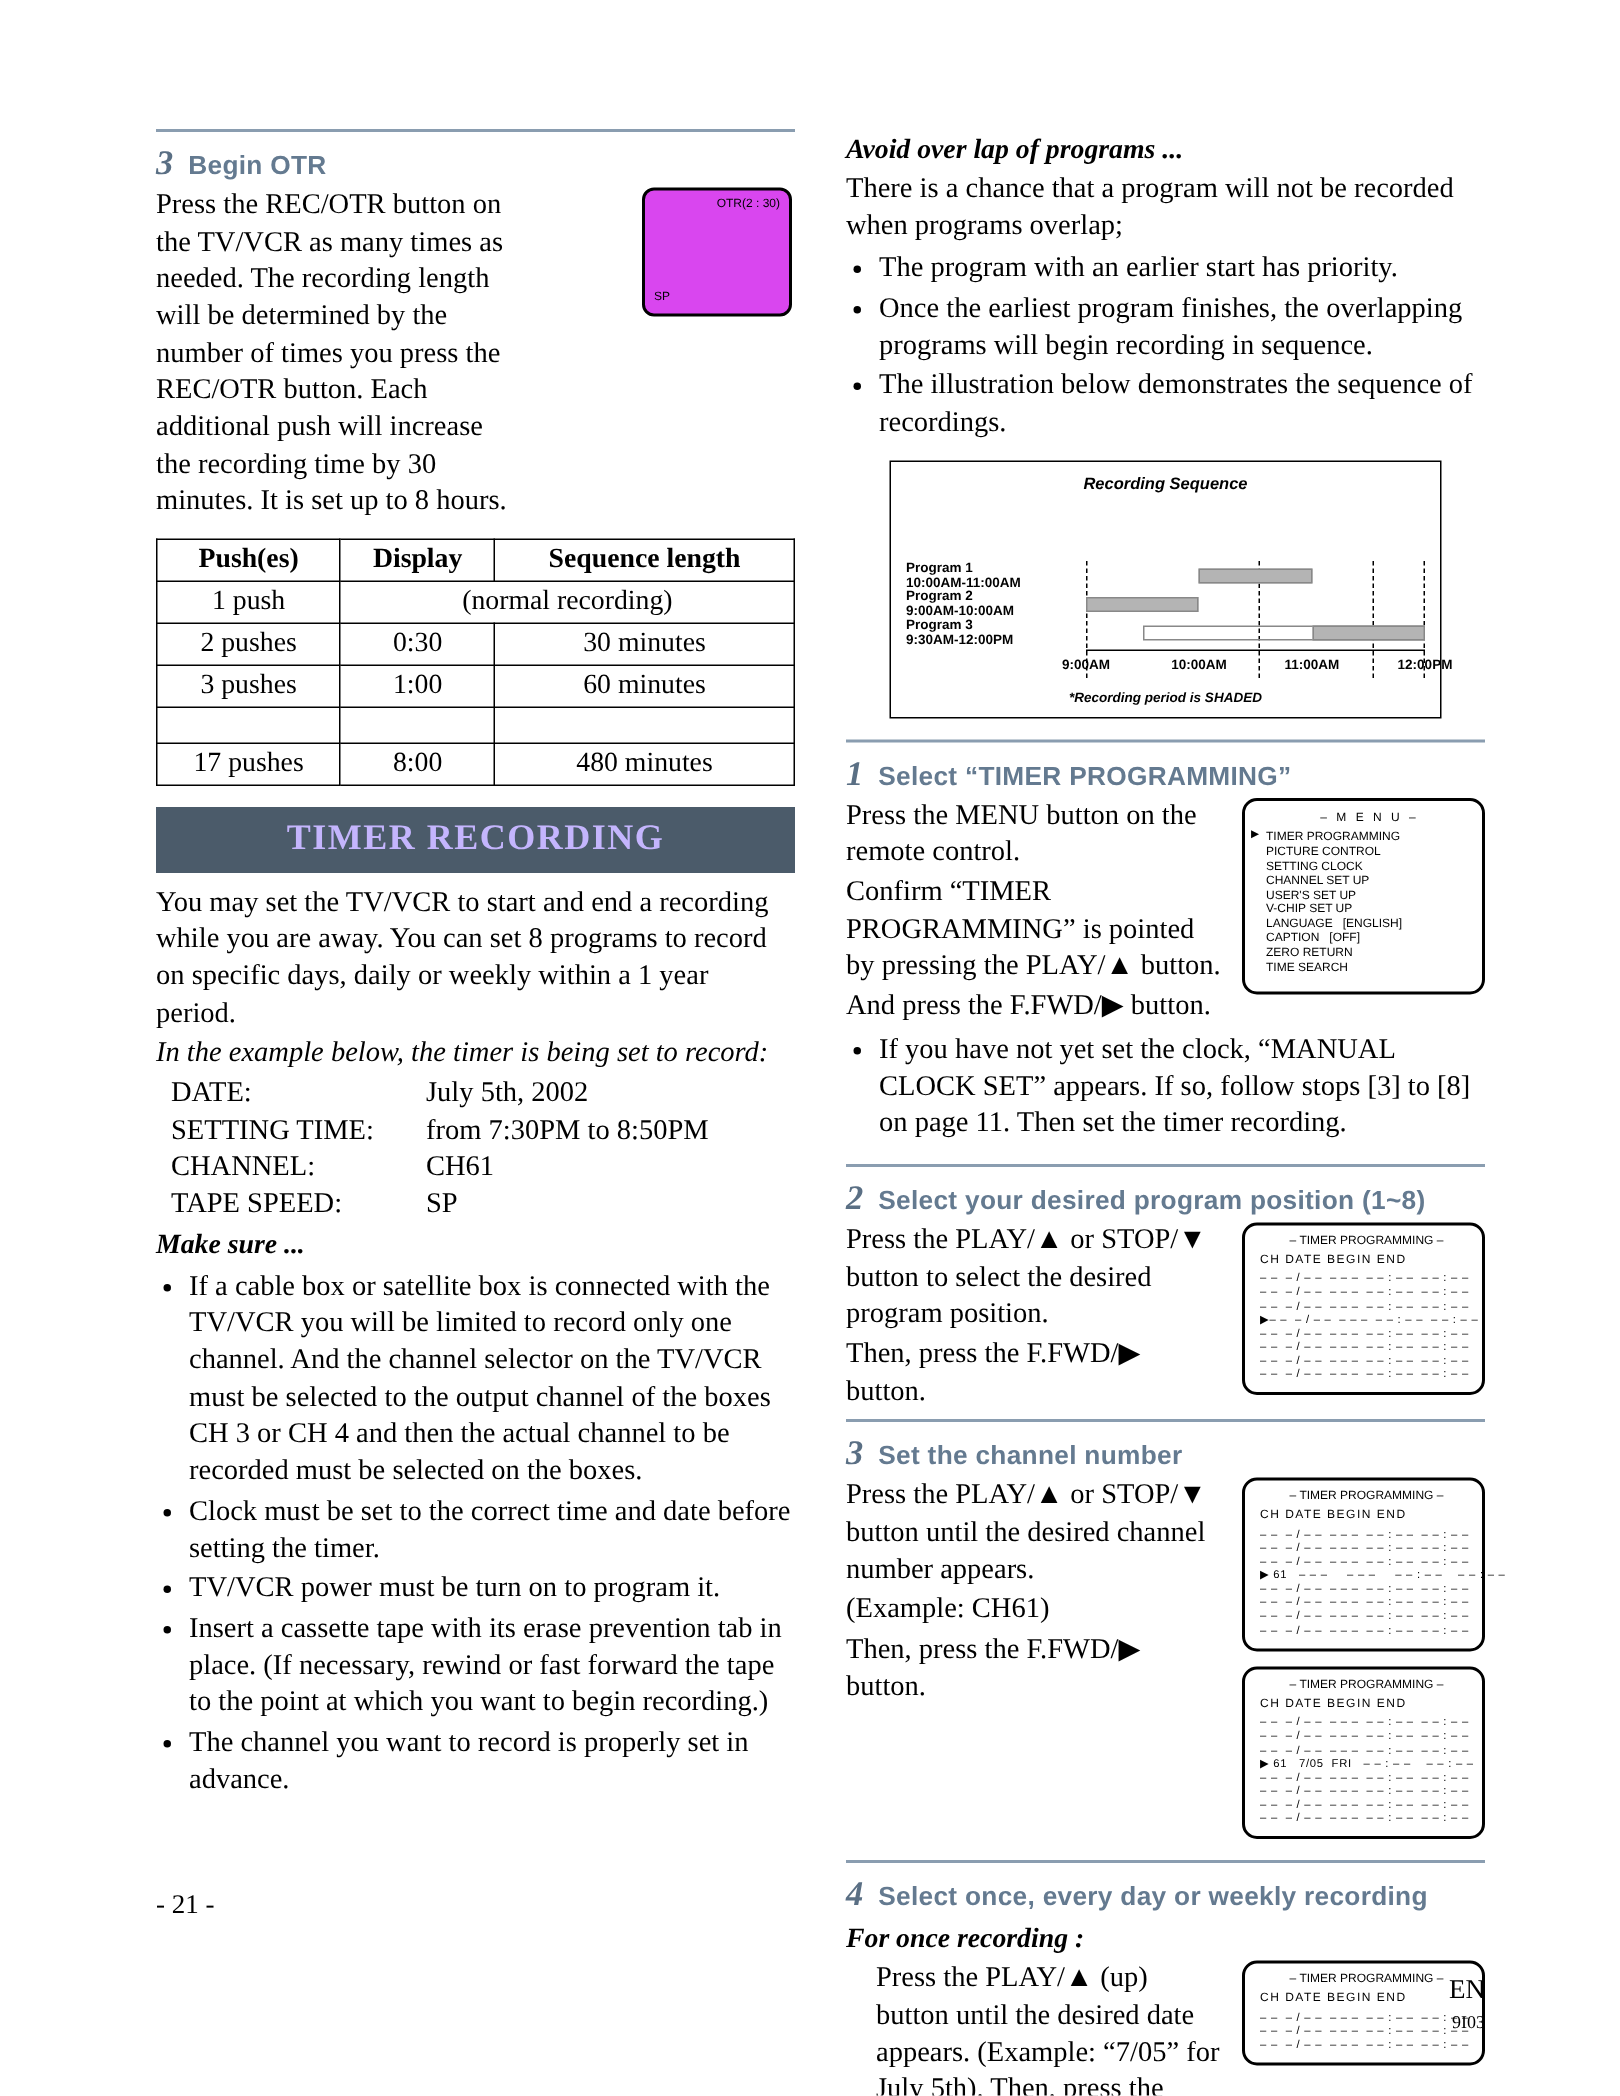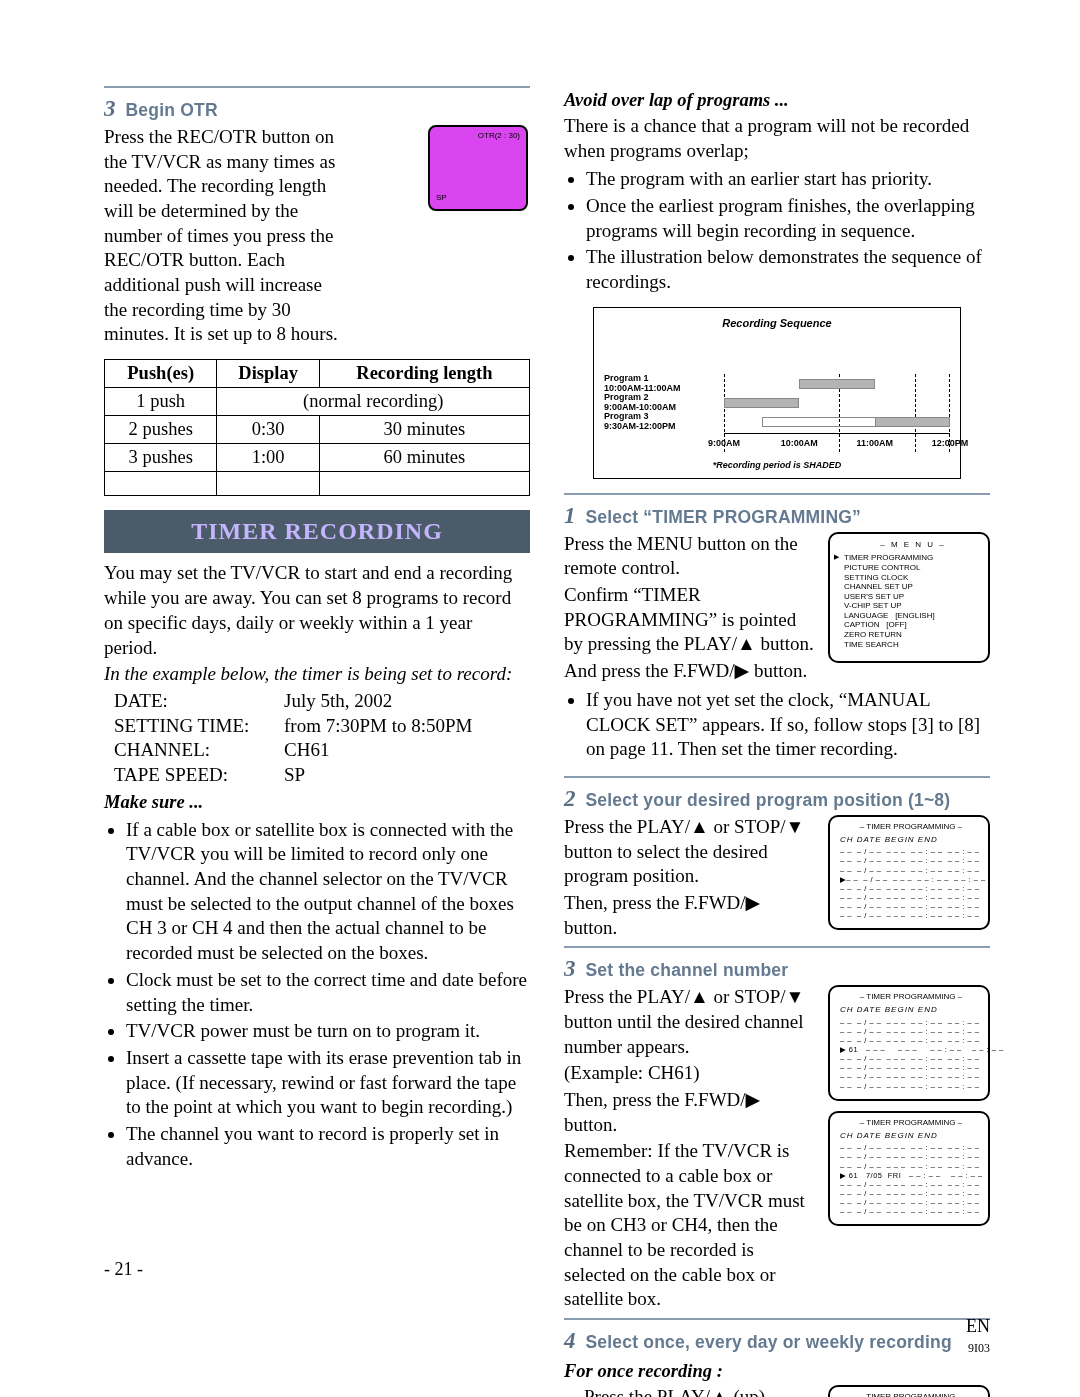--- a/index.html
+++ b/index.html
@@ -229,21 +229,20 @@
     margin-bottom: 10px;
   }
   .tp-osd .hdr {
     text-align: center;
     margin-bottom: 3px;
   }
   .tp-osd .cols {
     letter-spacing: 1px;
     margin-bottom: 3px;
     font-size: 8px;
-    font-style: italic;
   }
   .tp-osd .row {
     white-space: pre;
     font-size: 7.5px;
     letter-spacing: .5px;
   }
 
   
   .content-row {
     display: flex;
@@ -294,41 +293,46 @@
         <div style="text-align:right;">OTR(2 : 30)</div>
         <div style="position:absolute; bottom:6px; left:6px;">SP</div>
       </div>
     </div>
 
     <table class="rec">
       <tbody>
           <tr>
         <th>Push(es)</th>
         <th>Display</th>
-        <th>Recording length</th>
+        <th>Sequence length</th>
       </tr>
       <tr>
         <td>1 push</td>
         <td colspan="2">(normal recording)</td>
       </tr>
       <tr>
         <td>2 pushes</td>
         <td>0:30</td>
         <td>30 minutes</td>
       </tr>
       <tr>
         <td>3 pushes</td>
         <td>1:00</td>
         <td>60 minutes</td>
       </tr>
       <tr>
         <td style="height:20px;"></td>
         <td></td>
         <td></td>
       </tr>
+      <tr>
+        <td>17 pushes</td>
+        <td>8:00</td>
+        <td>480 minutes</td>
+      </tr>
     </tbody>
       </table>
 
     <div class="title-bar">TIMER RECORDING</div>
 
     <p class="body-p">You may set the TV/VCR to start and end a recording while you are away. You can set 8 programs to record on specific days, daily or weekly within a 1 year period.</p>
 
     <p class="body-p" style="font-style:italic;">In the example below, the timer is being set to record:</p>
 
     <div style="margin-left:10px;">
@@ -464,21 +468,20 @@
     <div class="rule" style="margin-top:4px;"></div>
     <div class="step">
       <span class="num">3</span>
       <span class="label">Set the channel number</span>
     </div>
     <div class="content-row">
       <div class="text">
         <p class="body-p">Press the PLAY/▲ or STOP/▼ button until the desired channel number appears.</p>
         <p class="body-p">(Example: CH61)</p>
         <p class="body-p">Then, press the F.FWD/▶ button.</p>
-        <p class="body-p">Remember: If the TV/VCR is connected to a cable box or satellite box, the TV/VCR must be on CH3 or CH4, then the channel to be recorded is selected on the cable box or satellite box.</p>
       </div>
       <div style="flex:0 0 162px;">
         <div class="tp-osd">
           <div class="hdr">– TIMER PROGRAMMING –</div>
           <div class="cols">CH   DATE          BEGIN   END</div>
           <div class="row dots">– –  – / – –  – – –  – – : – –  – – : – –</div>
           <div class="row dots">– –  – / – –  – – –  – – : – –  – – : – –</div>
           <div class="row dots">– –  – / – –  – – –  – – : – –  – – : – –</div>
           <div class="row">▶ 61   – – –     – – –     – – : – –    – – : – –</div>
           <div class="row dots">– –  – / – –  – – –  – – : – –  – – : – –</div>

